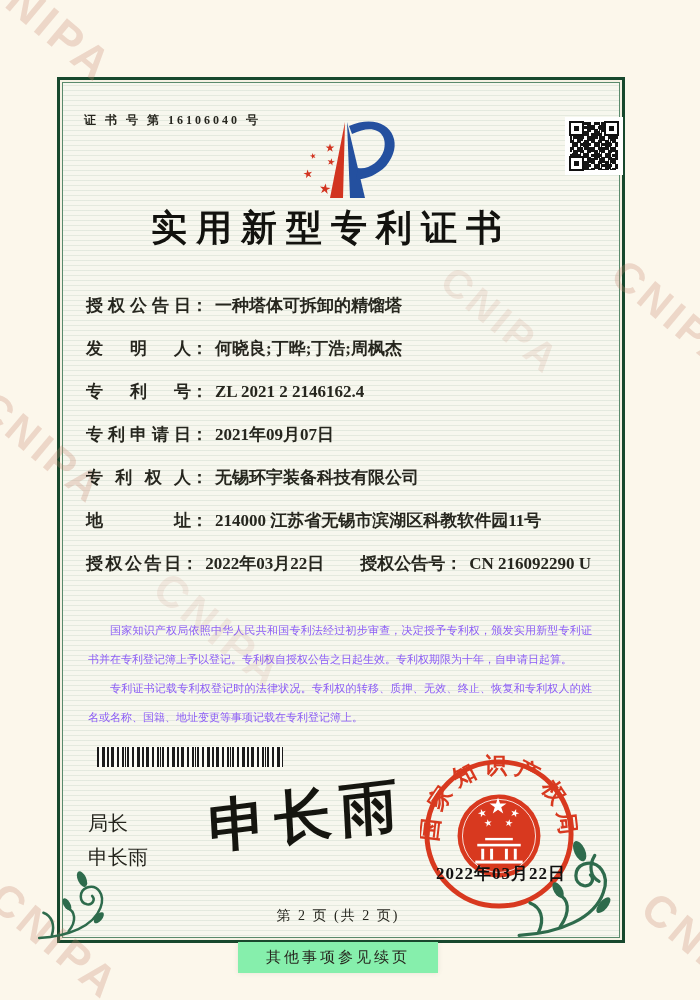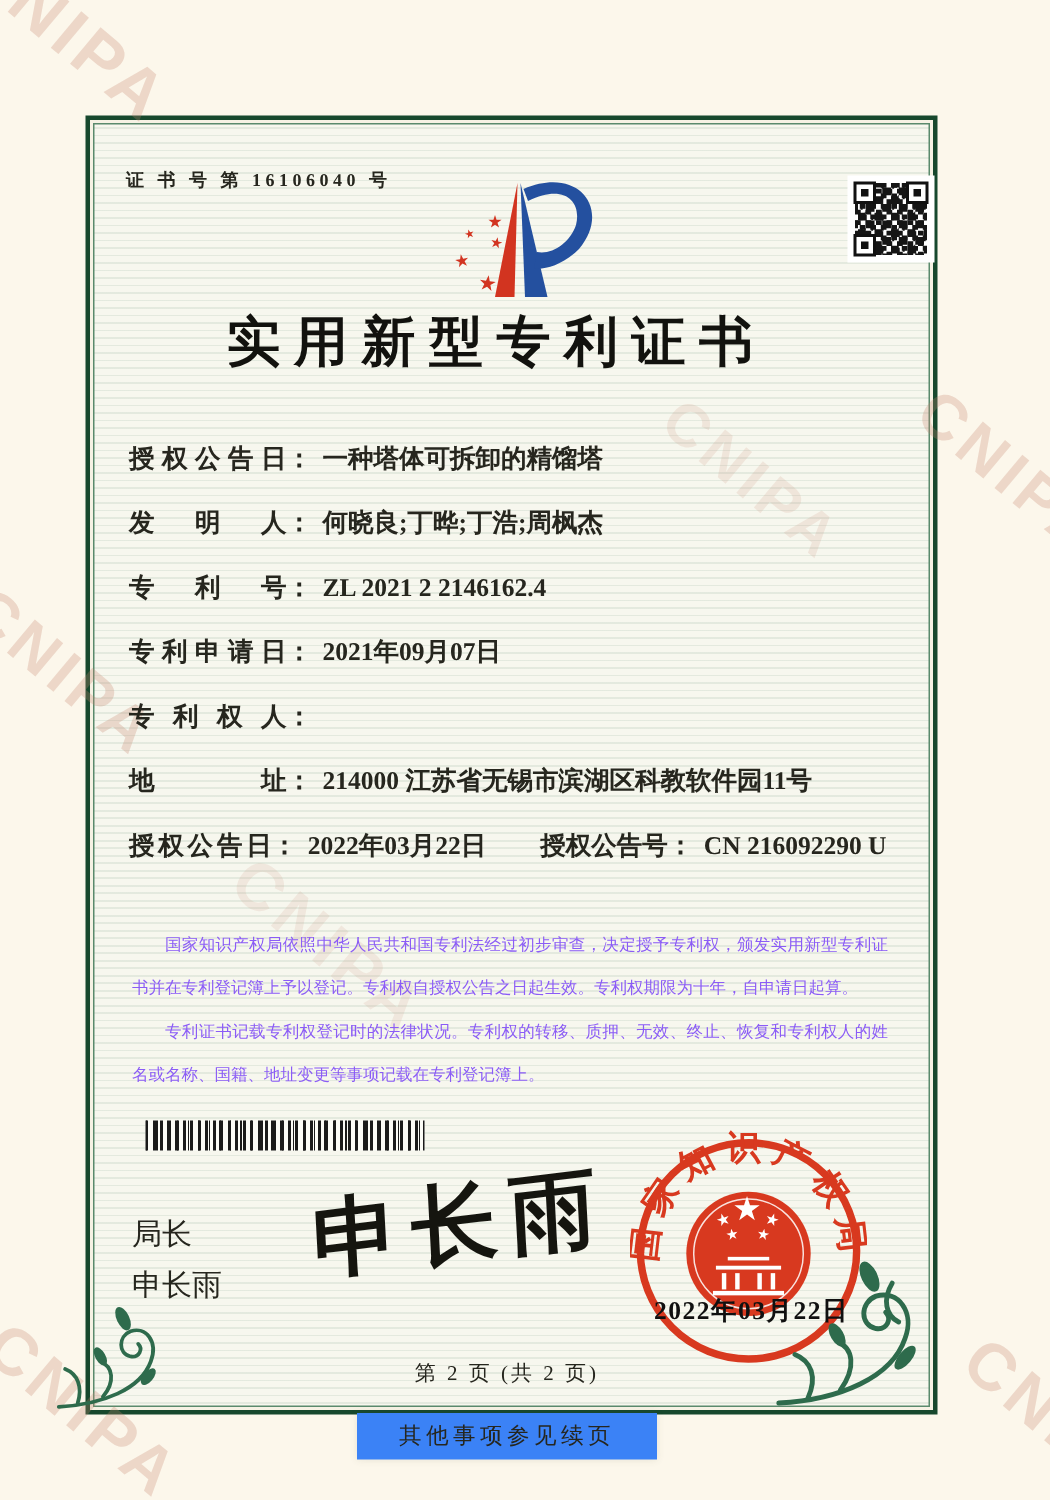--- a/index.html
+++ b/index.html
@@ -82,21 +82,21 @@
   .seal-date{left:436px;top:862px;font-size:17px;font-weight:bold;letter-spacing:1px;
     color:#101010;z-index:4;white-space:nowrap;}
 
   .page-info{left:57px;top:907px;width:562px;text-align:center;font-size:14px;letter-spacing:2px;}
 
   .flourish{z-index:3;pointer-events:none;}
   .fl-left{left:34px;top:864px;width:86px;height:84px;transform:scaleX(-1);}
   .fl-right{left:516px;top:836px;width:110px;height:108px;}
 
   .note-wrap{left:57px;top:942px;width:562px;display:flex;justify-content:center;}
-  .note{background:#3b82f6;padding:6px 28px;font-size:15px;letter-spacing:3px;
+  .note{background:#86efac;padding:6px 28px;font-size:15px;letter-spacing:3px;
     box-shadow:0 0 5px rgba(90,90,60,0.12);}
 </style>
 </head>
 <body>
 
 <div class="page">
 
   <svg width="0" height="0" style="position:absolute">
     <defs>
       <path id="star" d="M0,-1 L-0.225,-0.309 -0.951,-0.309 -0.363,0.118 -0.588,0.809 0,0.382 0.588,0.809 0.363,0.118 0.951,-0.309 0.225,-0.309 Z"></path>
@@ -154,20 +154,21 @@
           <span>ZL 2021 2 2146162.4</span>
       </div>
       <div class="frow">
         <span class="flabel">专利申请日</span>
           <span class="colon">：</span>
           <span>2021年09月07日</span>
       </div>
       <div class="frow">
         <span class="flabel">专利权人</span>
           <span class="colon">：</span>
+          <span>无锡环宇装备科技有限公司</span>
       </div>
       <div class="frow">
         <span class="flabel">地址</span>
           <span class="colon">：</span>
           <span>214000 江苏省无锡市滨湖区科教软件园11号</span>
       </div>
       <div class="frow">
         <span class="flabel">授权公告日</span>
           <span class="colon">：</span>
           <span>2022年03月22日</span>

